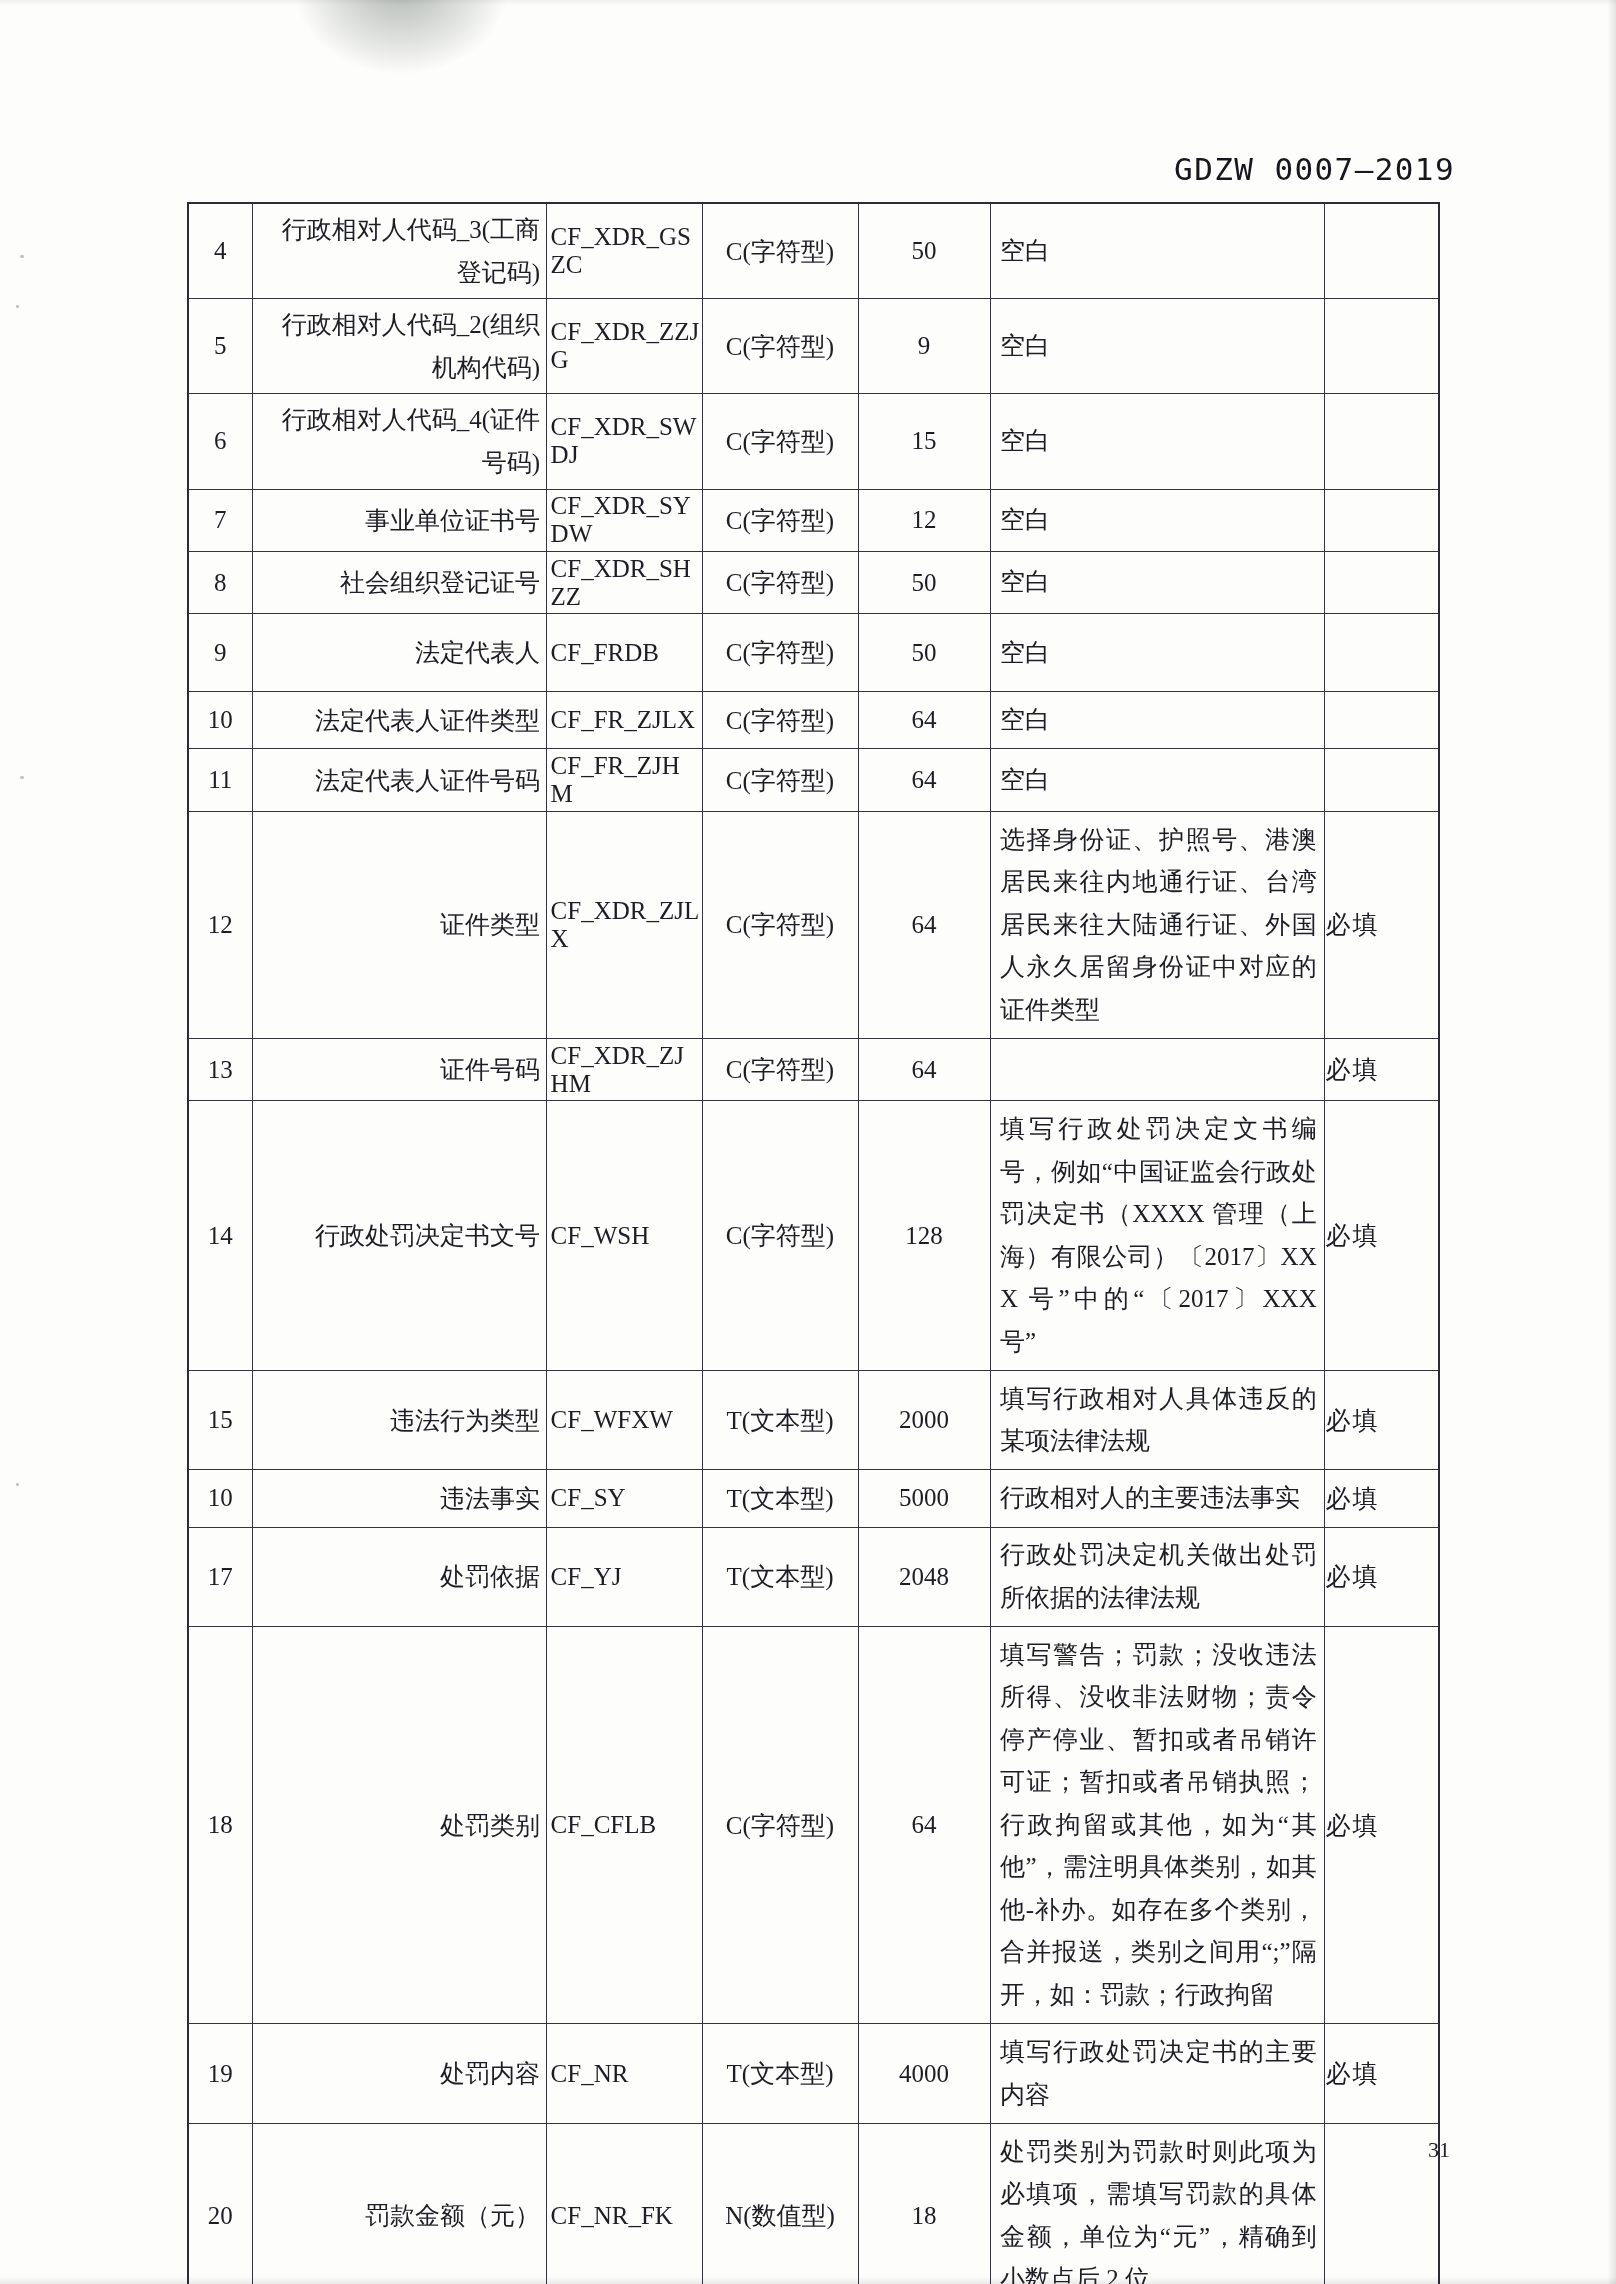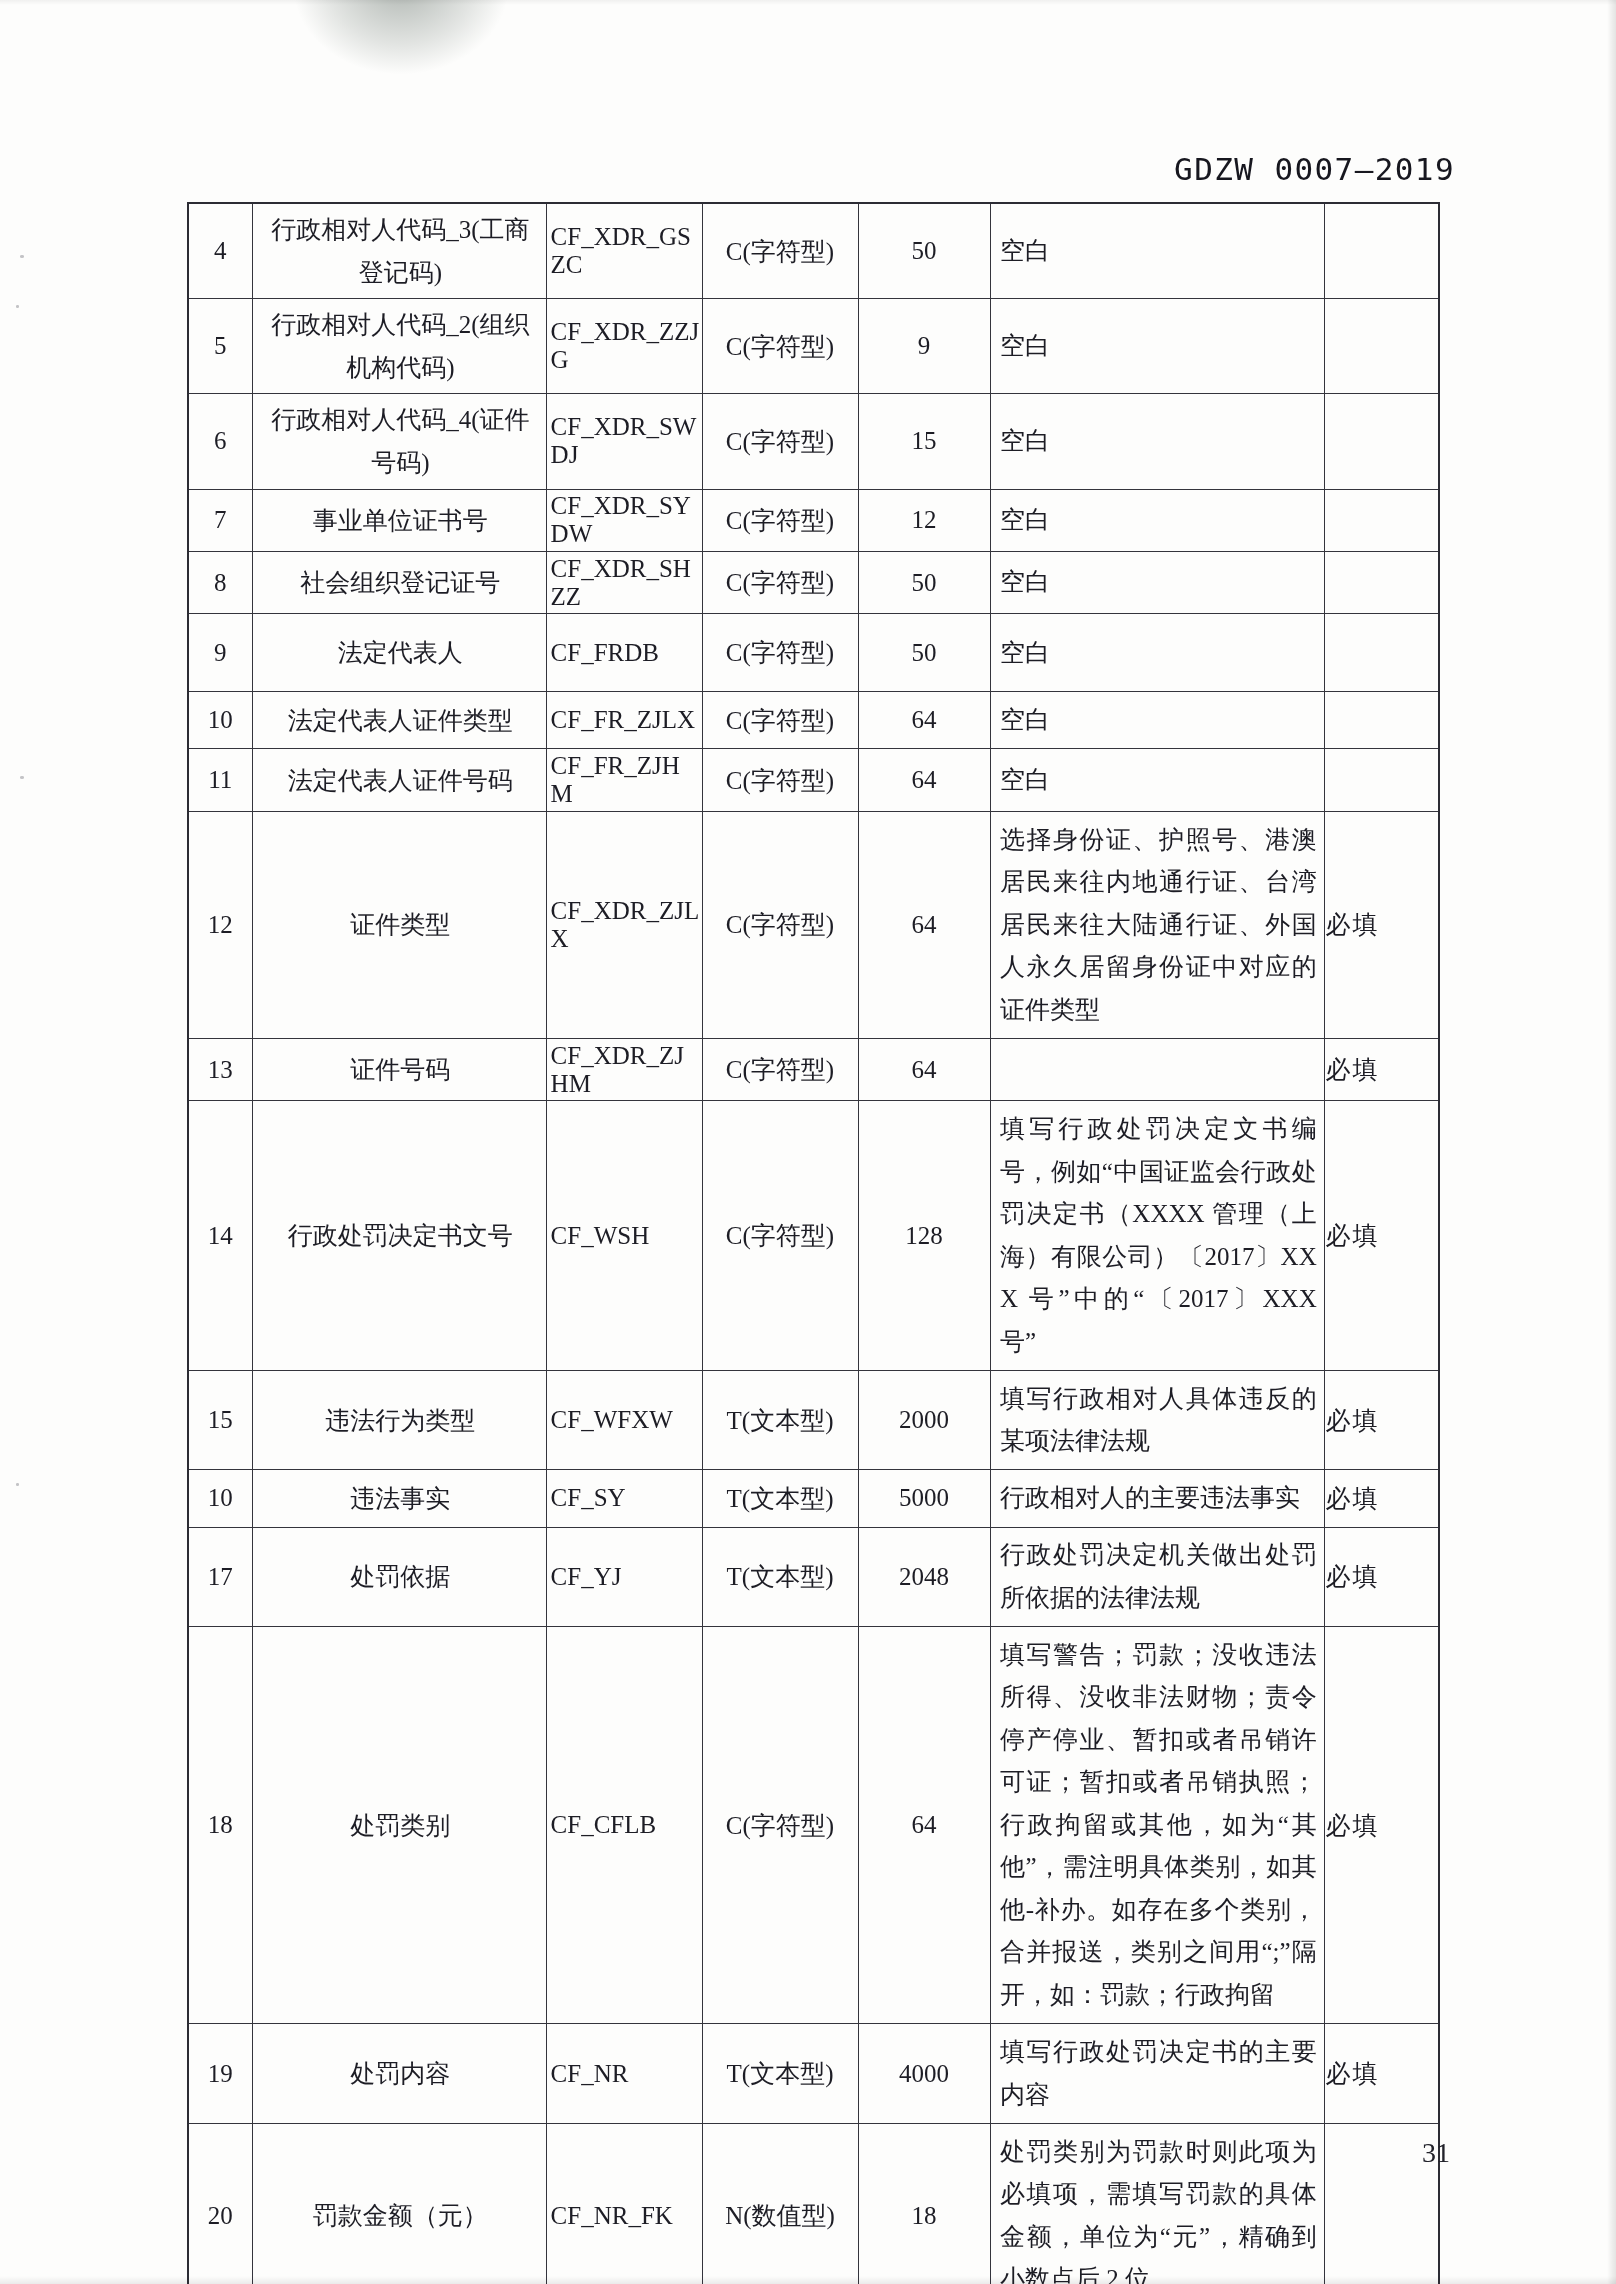--- a/index.html
+++ b/index.html
@@ -22,29 +22,29 @@
     border:2px solid #2c2c34;
   }
   table.data-table td {
     border:1.4px solid #34343c;
     font-size:25px;
     vertical-align:middle;
     overflow:hidden;
     word-break:break-all;
   }
   .c-no   { text-align:center; }
-  .c-name { text-align:center; padding:4.1px 5.4px 4.1px 8.1px; line-height:1.72; }
+  .c-name { text-align:right; padding:4.1px 5.4px 4.1px 8.1px; line-height:1.72; }
   .c-code { text-align:left; padding:2.7px 1.4px 2.7px 4.1px;font-family:Liberation Serif, serif; }
   .c-type { text-align:center; }
   .c-len  { text-align:center; }
   .c-desc { text-align:justify; padding:6.8px 6.8px 6.8px 9.5px; line-height:1.70; }
   .c-req  { letter-spacing:2px; }
   .page-number {
     position:absolute; top:2137px; left:0; right:166px;
-    text-align:right; font-size:28px; color:#22222a;
+    text-align:right; font-size:22px; color:#22222a;
     font-family:"Liberation Serif",serif;
   }
   
   .scan-smudge {
     position:absolute; left:289px; top:-24.4px; width:224px; height:102px;
     background:radial-gradient(ellipse at 50% 10%, rgba(104,116,108,0.50), rgba(104,116,108,0.18) 45%, rgba(104,116,108,0) 68%);
     pointer-events:none;
   }
   .speck { position:absolute; border-radius:50%; background:rgba(45,45,58,0.28); }
   .edge-right  { position:absolute; top:0; right:0; width:9.5px; height:100%;

